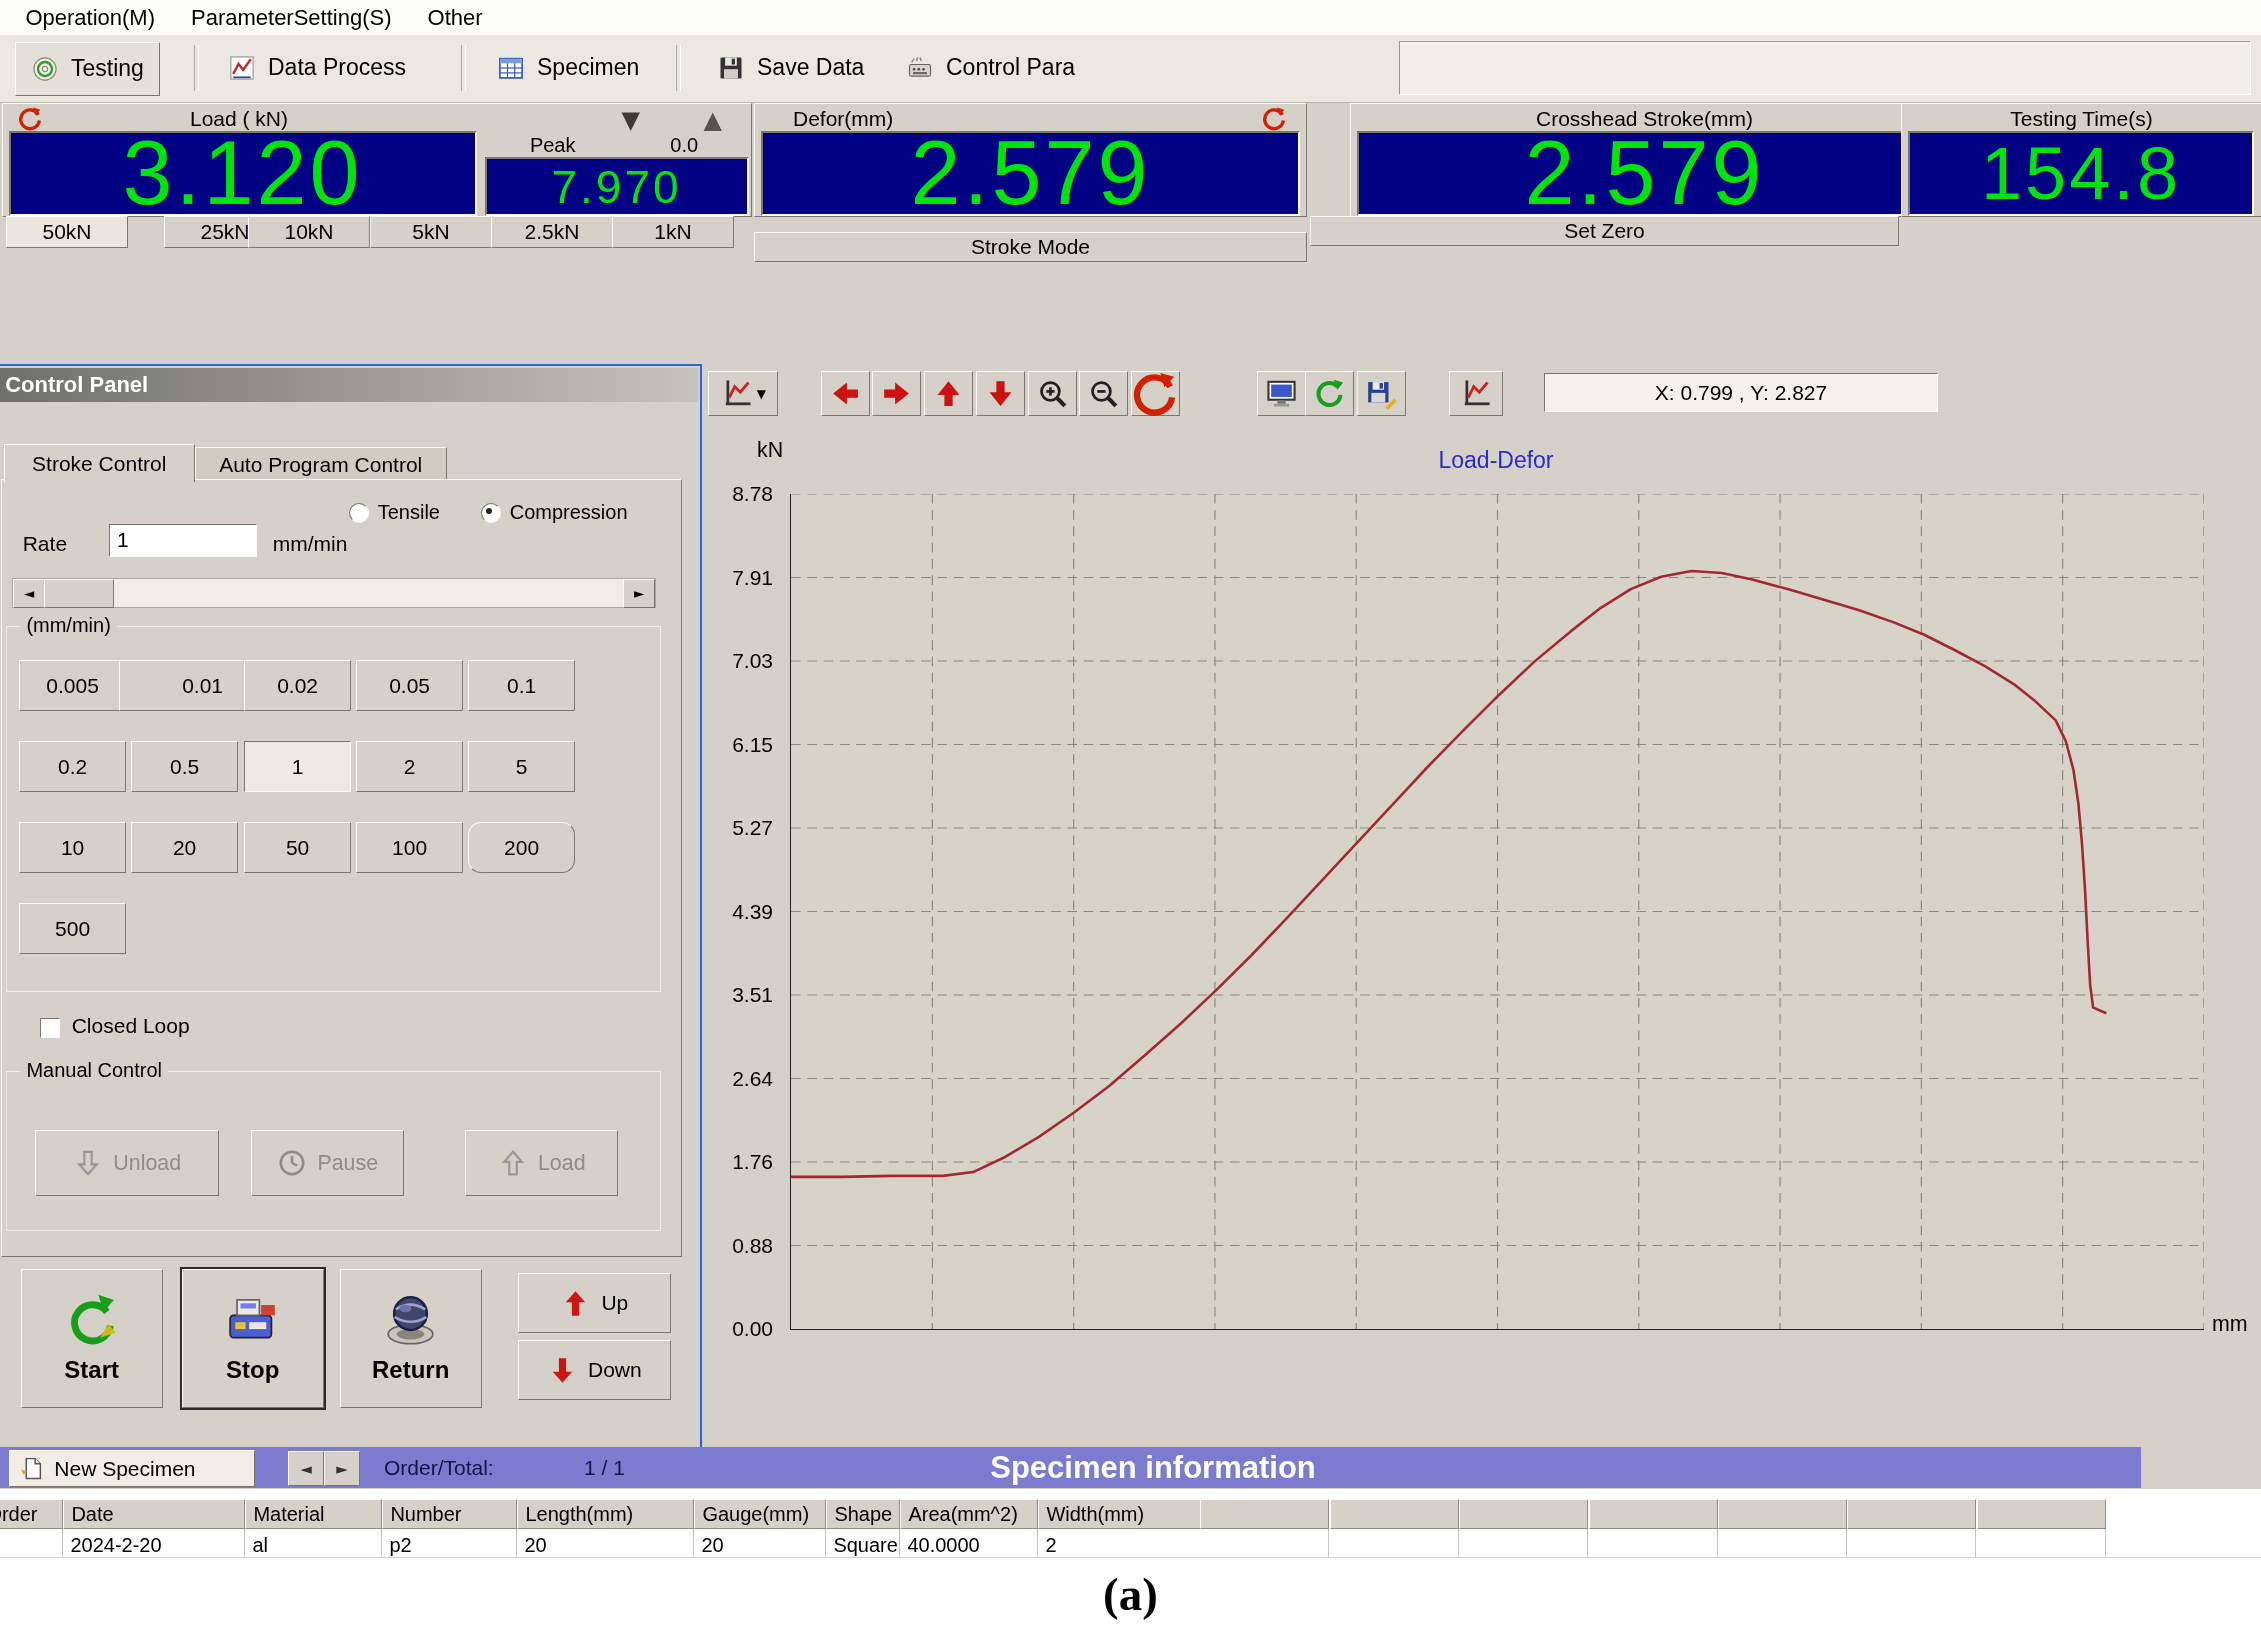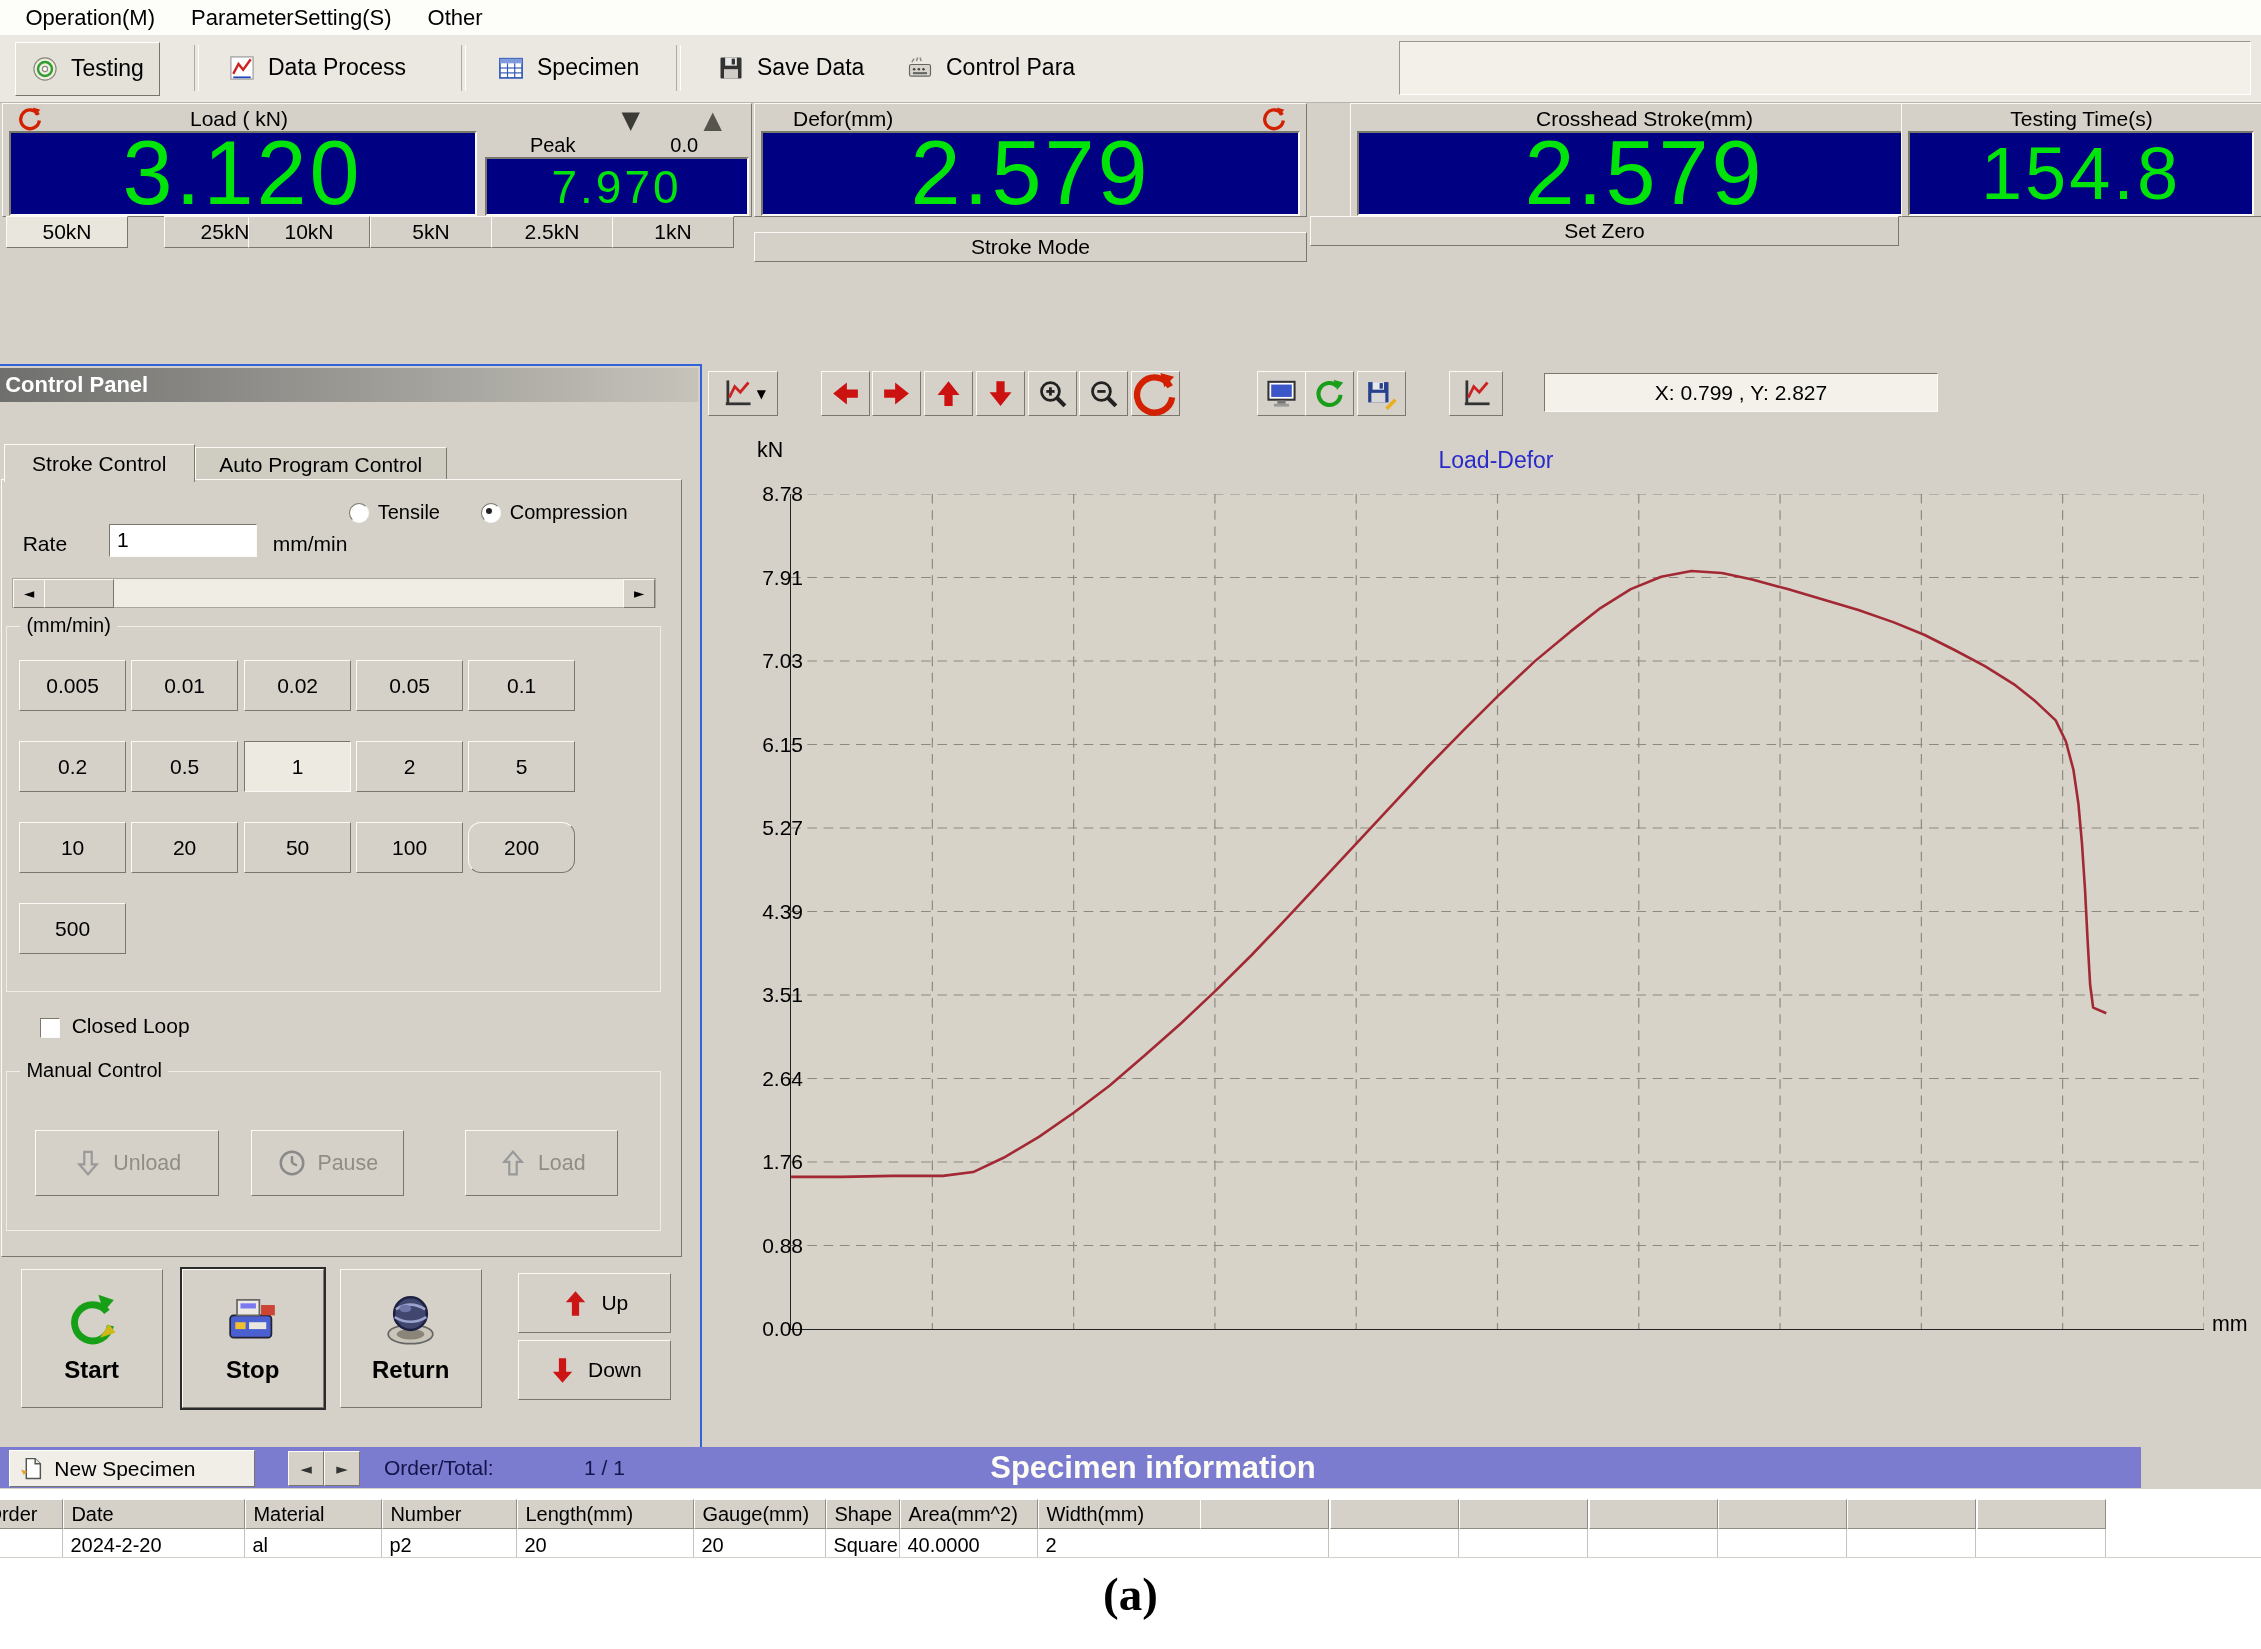--- a/index.html
+++ b/index.html
@@ -57,21 +57,21 @@
   .sb-btn{position:absolute;top:0;width:30px;height:27px;display:flex;align-items:center;justify-content:center;font-size:13.3px;}
 
   
   #chart-panel{position:absolute;left:701px;top:364px;width:1560px;height:1084px;}
   .ct-btn{position:absolute;top:7.4px;height:43px;display:flex;align-items:center;justify-content:center;gap:3px;}
   #coords-box{position:absolute;left:843px;top:9px;width:392px;height:37px;background:#f3f1ea;border:1.5px solid;border-color:#7a776d #fbfaf6 #fbfaf6 #7a776d;display:flex;align-items:center;justify-content:center;font-size:21px;}
   #plot{position:absolute;left:89px;top:130px;width:1413px;height:835px;border-left:1.5px solid #222;border-bottom:1.5px solid #222;background:#d7d3c9;}
   #chart-svg{position:absolute;left:0;top:0;}
   .ytick{position:absolute;right:9px;font-size:21px;line-height:24px;}
   .xtick{position:absolute;font-size:21px;transform:translateX(-50%);white-space:nowrap;}
-  #y-ticks{position:absolute;left:0;top:130px;width:81px;height:835px;margin-left:30px;}
+  #y-ticks{position:absolute;left:0;top:130px;width:81px;height:835px;}
   #x-ticks{position:absolute;left:89px;top:974px;width:1413px;height:25px;}
   #chart-title{position:absolute;left:795px;top:83px;transform:translateX(-50%);font-size:23px;color:#2a2ac8;}
   #ylabel{position:absolute;left:56px;top:74px;font-size:21.4px;}
   #xlabel{position:absolute;left:1511px;top:948px;font-size:21.4px;}
 
   
   #spec-bar{position:absolute;left:0;top:1447px;width:2141px;height:41px;background:#7b7bd0;}
   #new-specimen{position:absolute;left:9px;top:3px;width:235px;height:35px;display:flex;align-items:center;gap:10.3px;padding-left:9px;font-size:21px;background:#f0eee7;border:1.5px solid;border-color:#fff #77746b #77746b #fff;}
   .nav-btn{position:absolute;top:4.4px;width:34px;height:33px;display:flex;align-items:center;justify-content:center;font-size:15px;color:#333;}
   #order-label{position:absolute;left:384px;top:9px;font-size:21px;color:#14144a;}
@@ -236,21 +236,21 @@
           </div>
         <div class="raised abs" style="left:31px;top:0;width:68px;height:27px;"></div>
         <div class="sb-btn raised" style="right:0;">
             <span class="gl-next glyph"></span>
           </div>
       </div>
 
       <div class="groupbox" id="speed-group" style="left:4.4px;top:146px;width:653px;height:364px;">
         <span class="group-label">(mm/min)</span>
       <div class="speed-btn raised" style="left: 12px; top: 33px;">0.005</div>
-          <div class="speed-btn raised" style="left: 124px; top: 33px;">0.01</div>
+          <div class="speed-btn raised" style="left: 112px; top: 33px; padding-left: 30px;">0.01</div>
           <div class="speed-btn raised" style="left: 237px; top: 33px;">0.02</div>
           <div class="speed-btn raised" style="left: 349px; top: 33px;">0.05</div>
           <div class="speed-btn raised" style="left: 461px; top: 33px;">0.1</div>
           <div class="speed-btn raised" style="left: 12px; top: 114px;">0.2</div>
           <div class="speed-btn raised" style="left: 124px; top: 114px;">0.5</div>
           <div class="speed-btn raised selected" style="left: 237px; top: 114px;">1</div>
           <div class="speed-btn raised" style="left: 349px; top: 114px;">2</div>
           <div class="speed-btn raised" style="left: 461px; top: 114px;">5</div>
           <div class="speed-btn raised" style="left: 12px; top: 195px;">10</div>
           <div class="speed-btn raised" style="left: 124px; top: 195px;">20</div>

